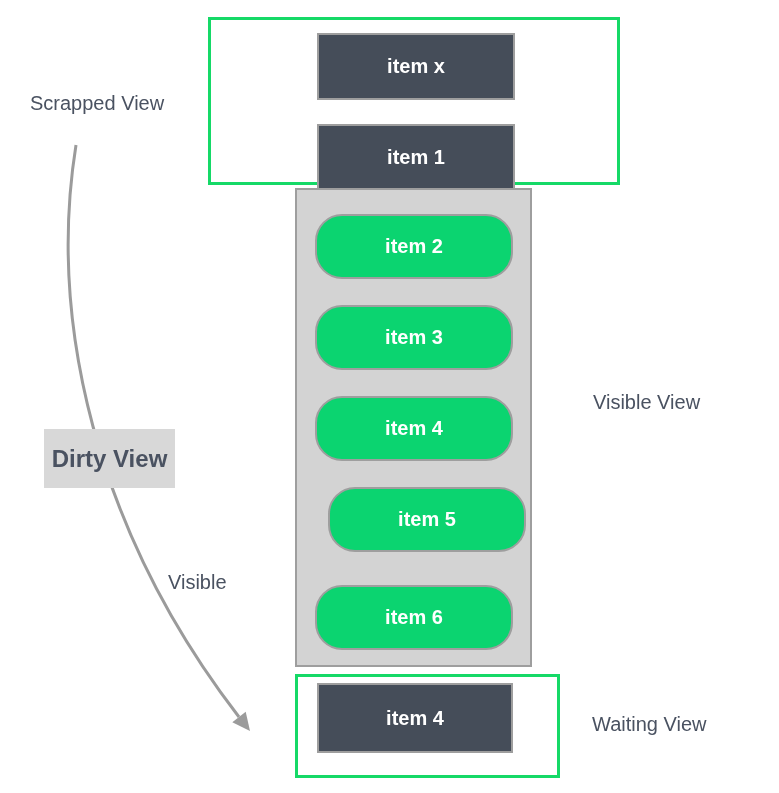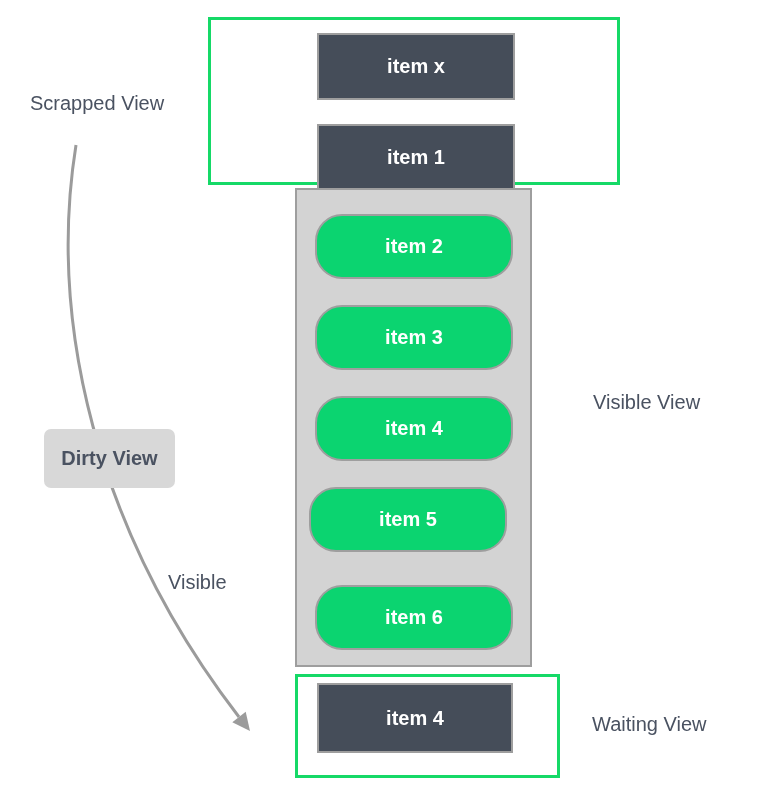--- a/index.html
+++ b/index.html
@@ -54,21 +54,21 @@
     border: 2px solid var(--gray-border);
   }
   .item.dark  { background: var(--dark-item); }
   .item.green { background: var(--green-item); border-radius: 27px; }
 
   .item-x  { left: 317px; top: 32px;  }
   .item-1  { left: 317px; top: 107px; }
   .vitem-0 { left: 315px; top: 214px; height: 65px; }
   .vitem-1 { left: 315px; top: 305px; height: 65px; }
   .vitem-2 { left: 315px; top: 396px; height: 65px; }
-  .vitem-3 { left: 309px; top: 487px; height: 65px; }
+  .vitem-3 { left: 328px; top: 487px; height: 65px; }
   .vitem-4 { left: 315px; top: 578px; height: 65px; margin-top: 7px; }
   .item-7  { left: 317px; top: 683px; width: 196px; height: 70px; }
 
   
   .label {
     position: absolute;
     color: var(--label-text);
     font-size: 20px;
     font-weight: 400;
     white-space: nowrap;
@@ -80,24 +80,23 @@
 
   .dirty-box {
     position: absolute;
     left: 44px; top: 429px;
     width: 131px; height: 59px;
     background: var(--dirty-box);
     display: flex;
     align-items: center;
     justify-content: center;
     color: var(--label-text);
-    font-size: 20px;
+    font-size: 24px;
     font-weight: 700;
     z-index: 2;
-    border-radius: 7px;
   }
 
   
   .arrow-svg {
     position: absolute;
     left: 0; top: 0;
     width: 779px; height: 793px;
     z-index: 1;
     pointer-events: none;
   }

